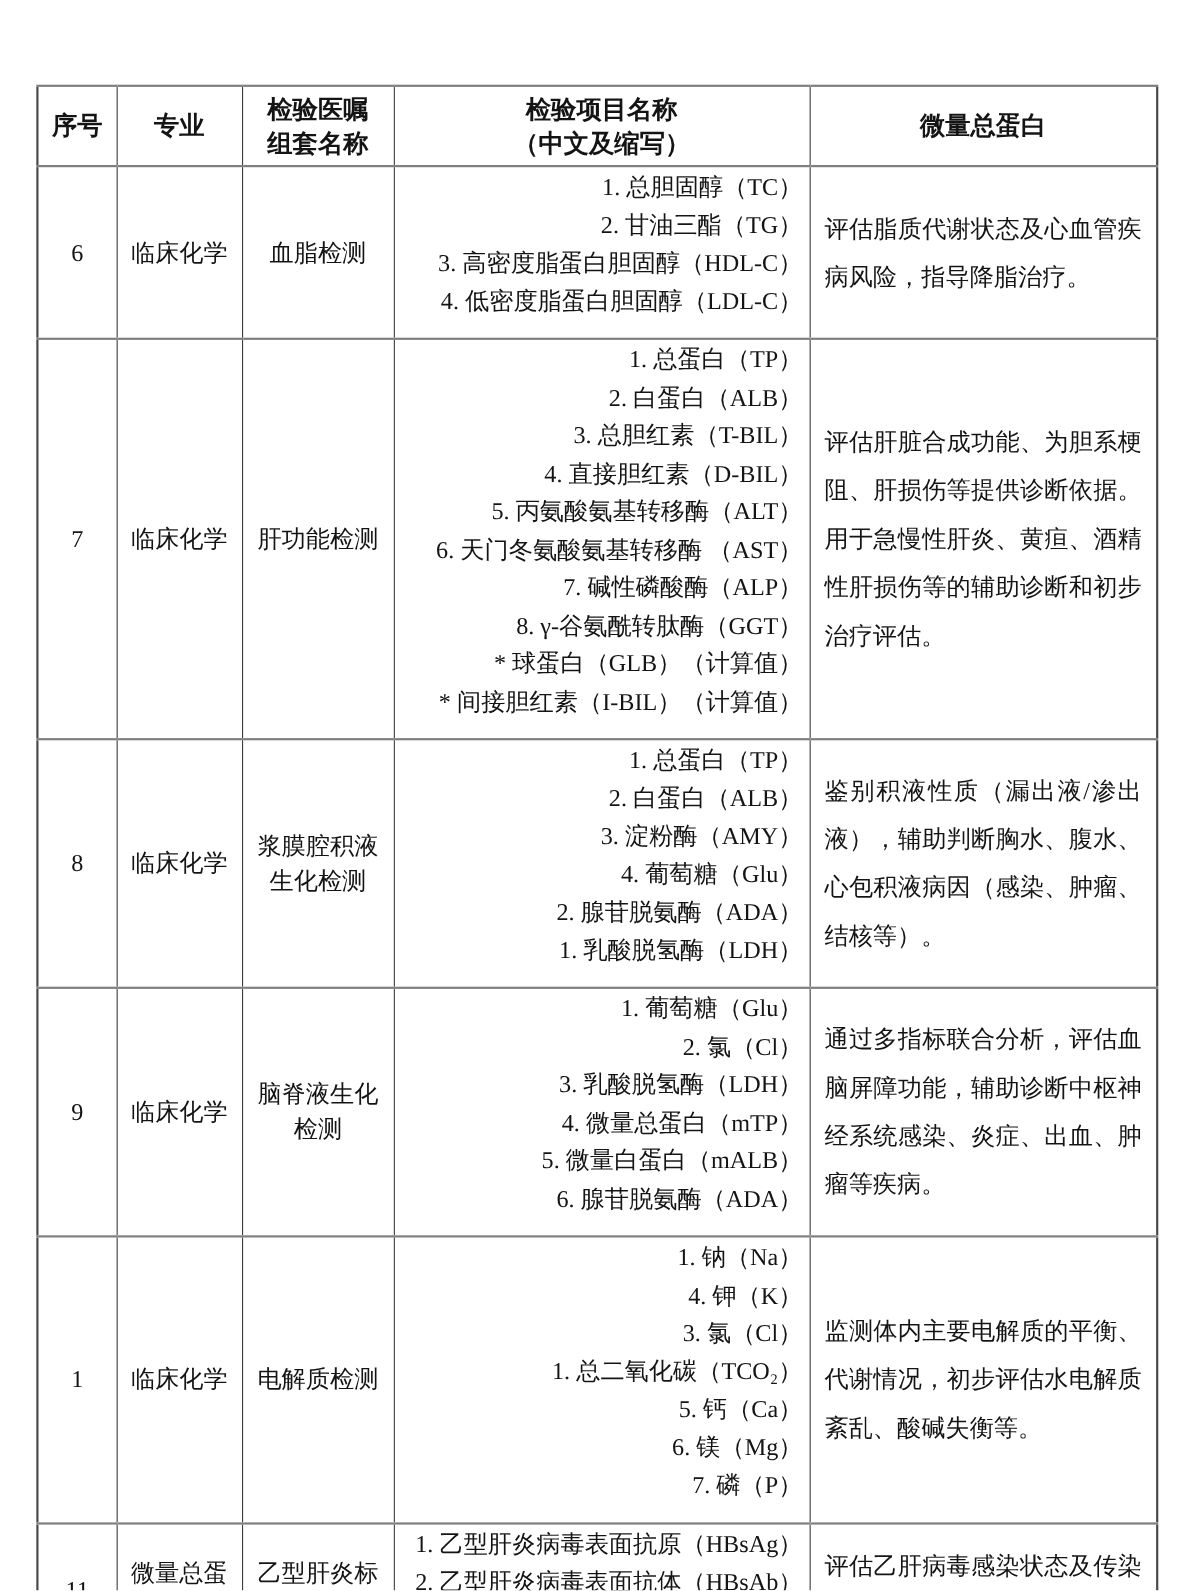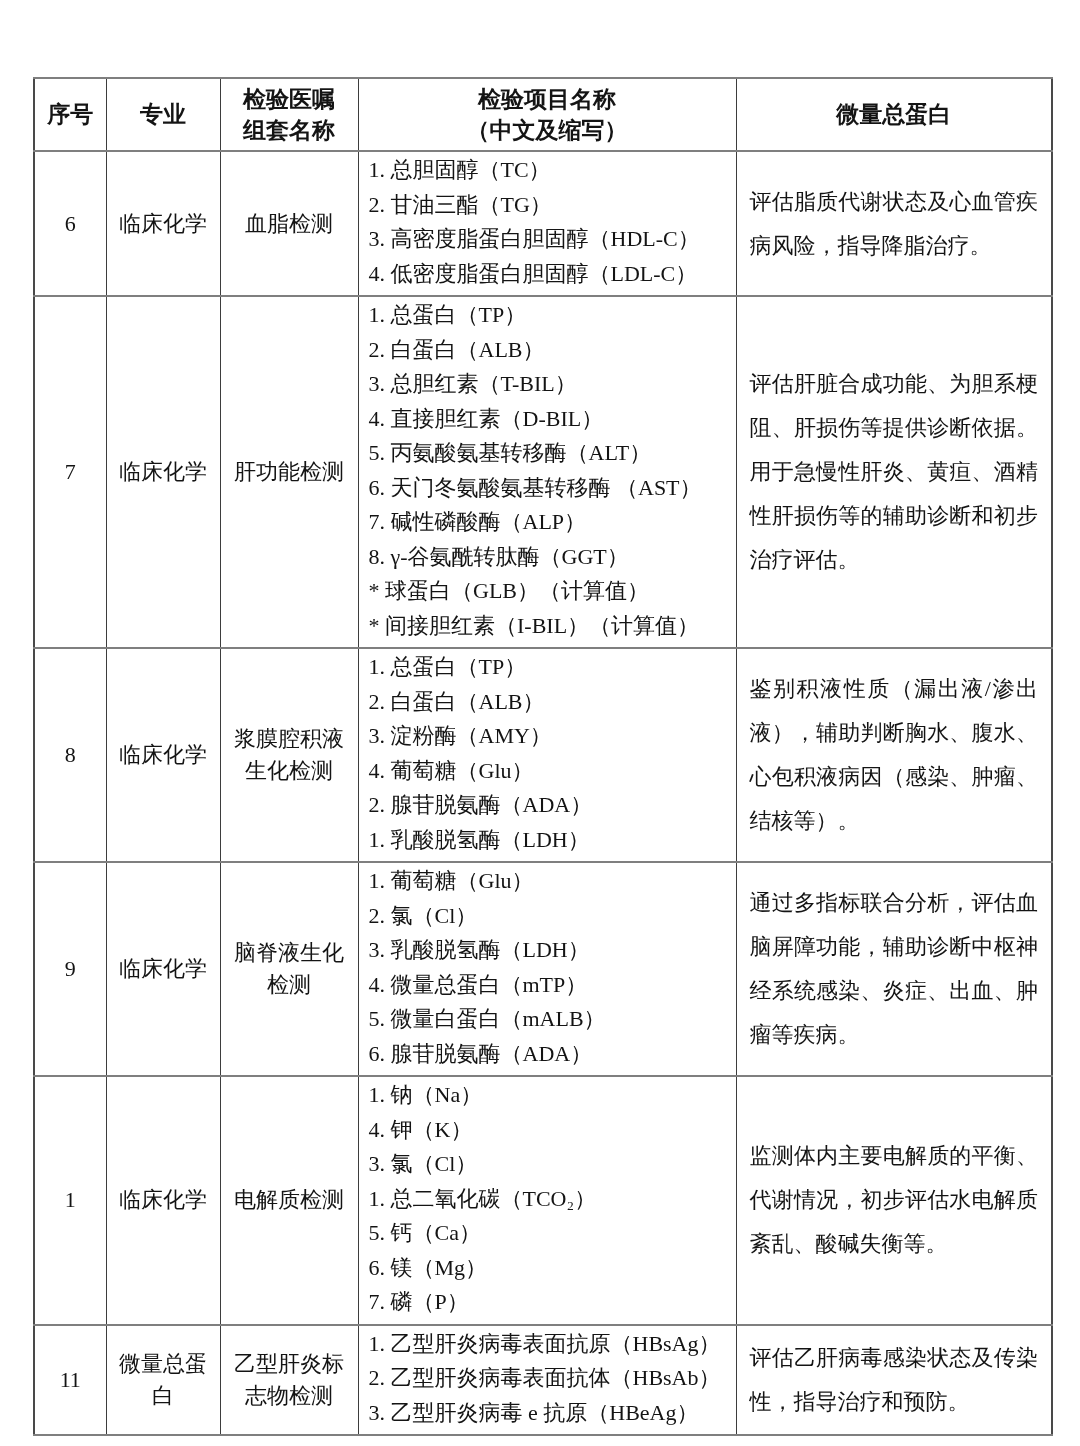--- a/index.html
+++ b/index.html
@@ -50,21 +50,22 @@
     vertical-align: middle;
   }
   td.col-no,
   td.col-spec,
   td.col-panel {
     text-align: center;
     line-height: 32px;
     padding: 0 4px;
   }
   td.col-items {
-    padding: 1px 6px 4px 10px;
+    padding: 1px 6px 16px 10px;
+    text-align: right;
   }
   .test-item {
     line-height: 34.5px;
     white-space: normal;
   }
   td.col-sig {
     padding: 2px 13px;
     line-height: 44px;
     text-align: justify;
   }

